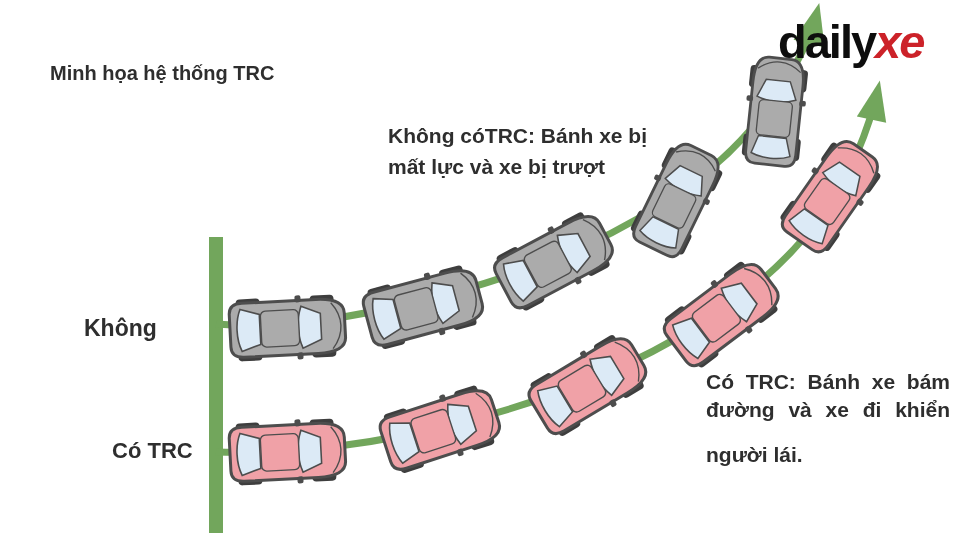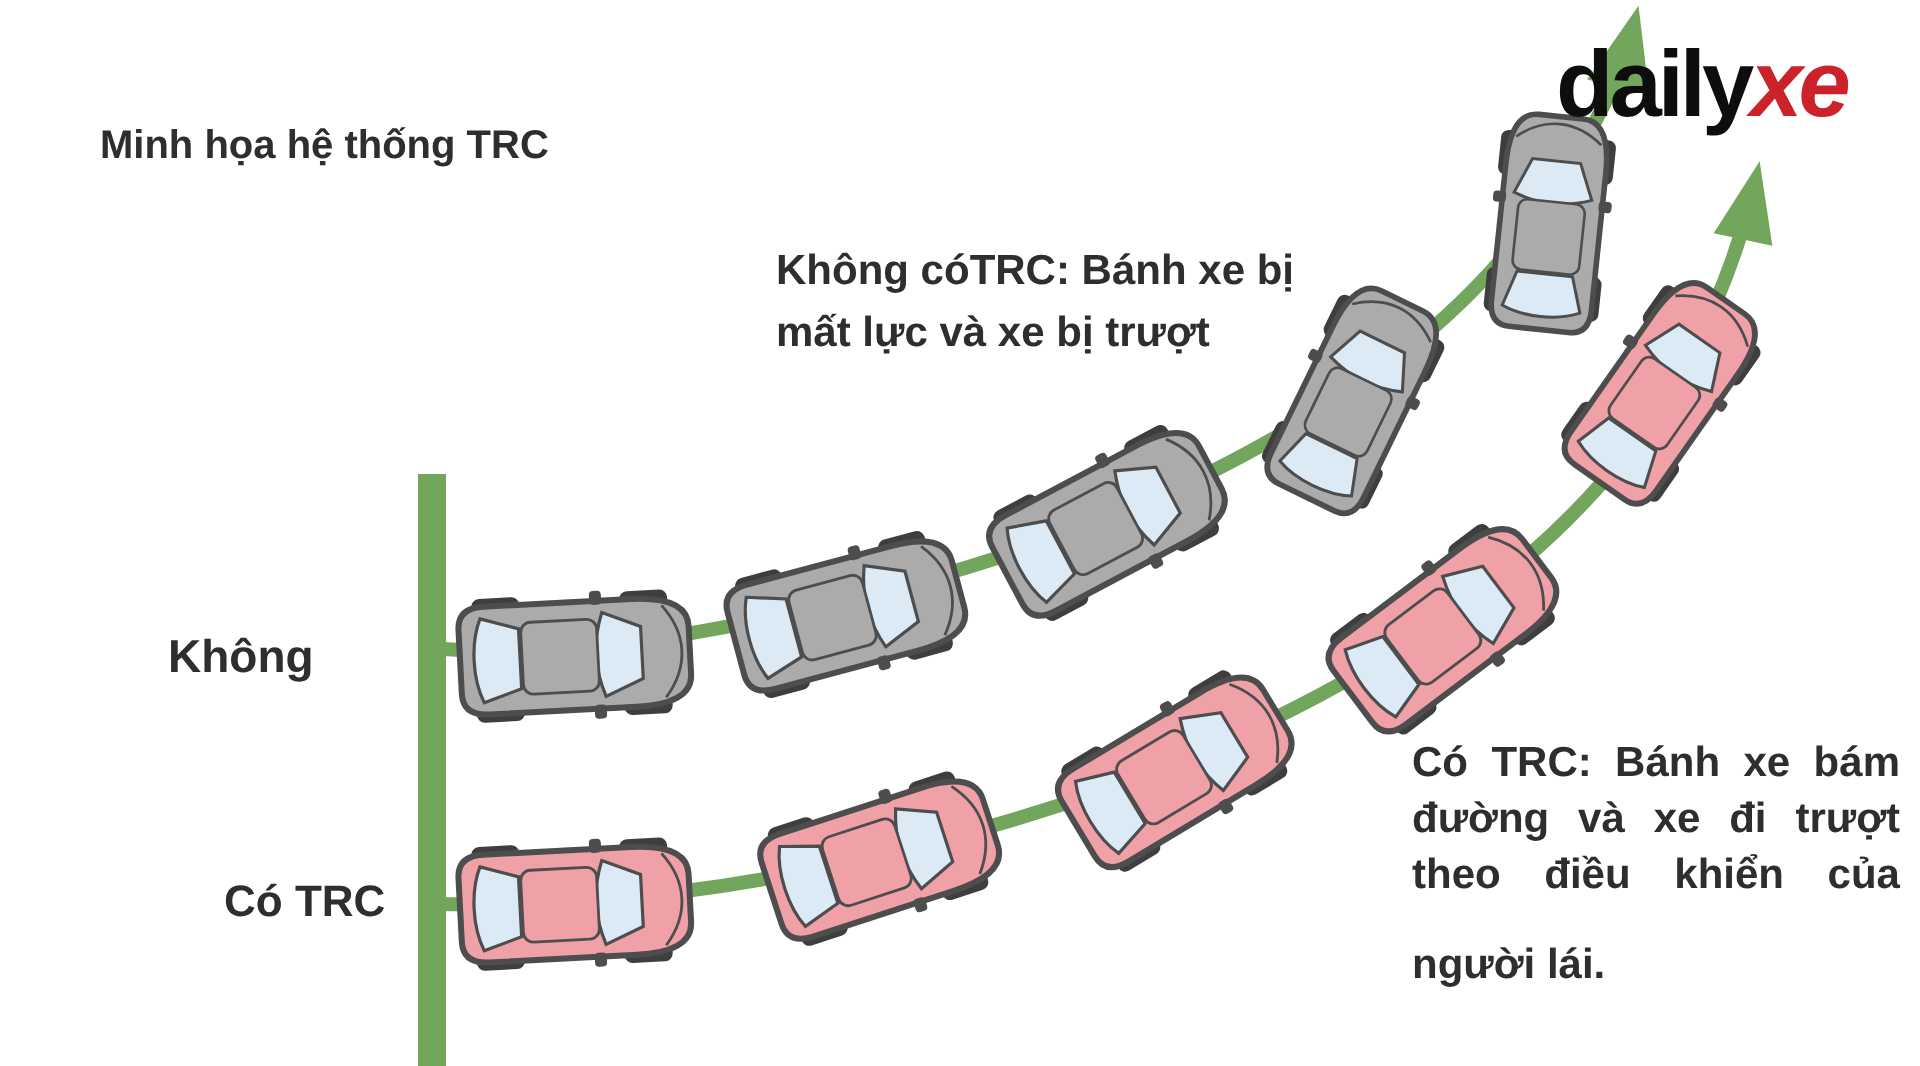--- a/index.html
+++ b/index.html
@@ -93,22 +93,21 @@
     <span class="daily">daily</span><span class="xe">xe</span>
   </div>
 
   <div class="caption caption-no-trc">
     <div>Không cóTRC: Bánh xe bị</div>
     <div>mất lực và xe bị trượt</div>
   </div>
 
   <div class="caption caption-trc">
     <div class="just">Có TRC: Bánh xe bám</div>
-    <div class="just">đường và xe đi trượt</div>
-    <div class="just">theo điều khiển của</div>
+    <div class="just">đường và xe đi khiển</div>
     <div class="last">người lái.</div>
   </div>
 
   <div class="axis-label axis-label-no-trc">
     <div>Không</div>
   </div>
 
   <div class="axis-label axis-label-trc">Có TRC</div>
 
 </div>

